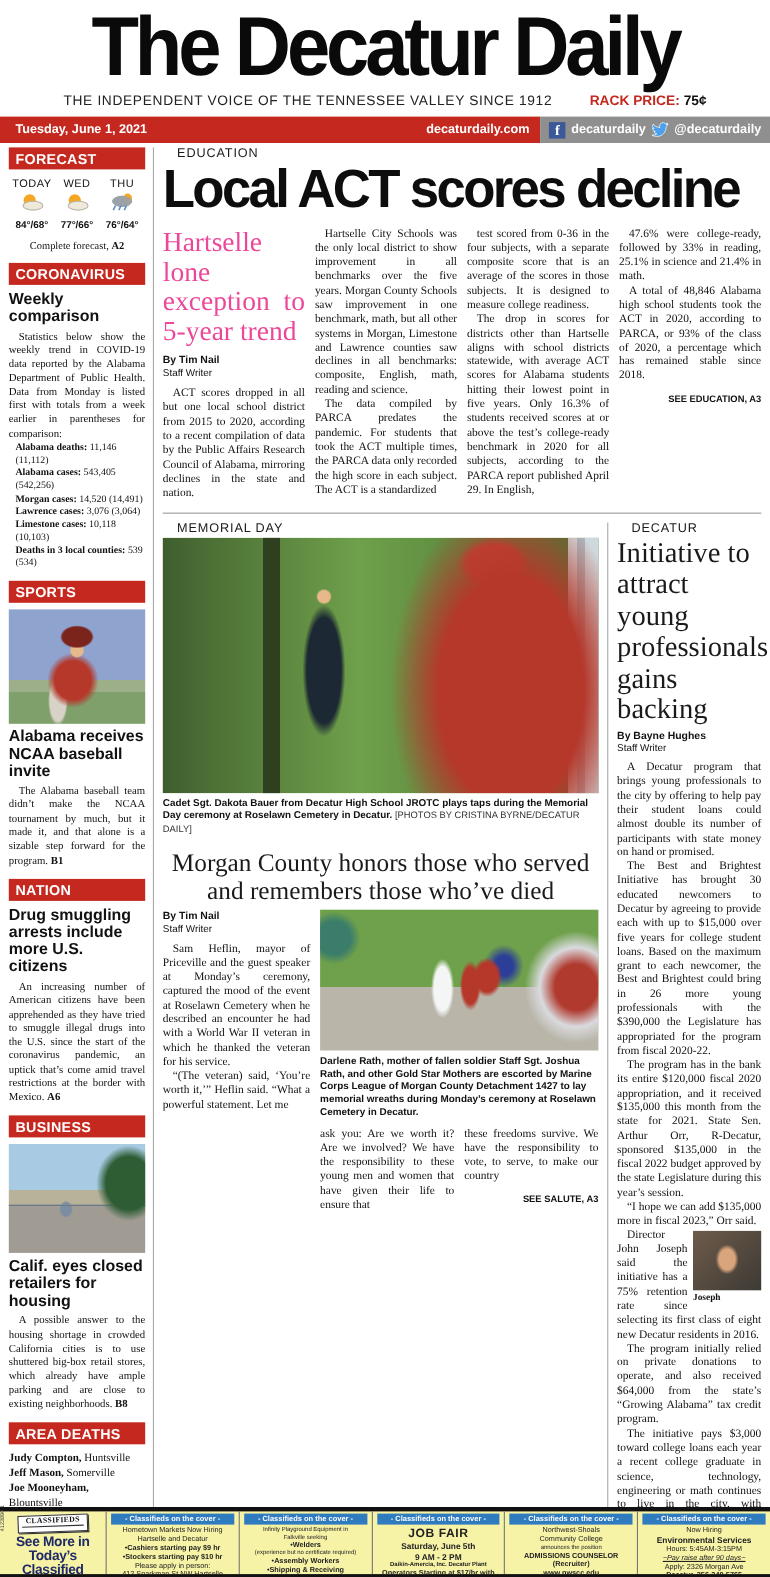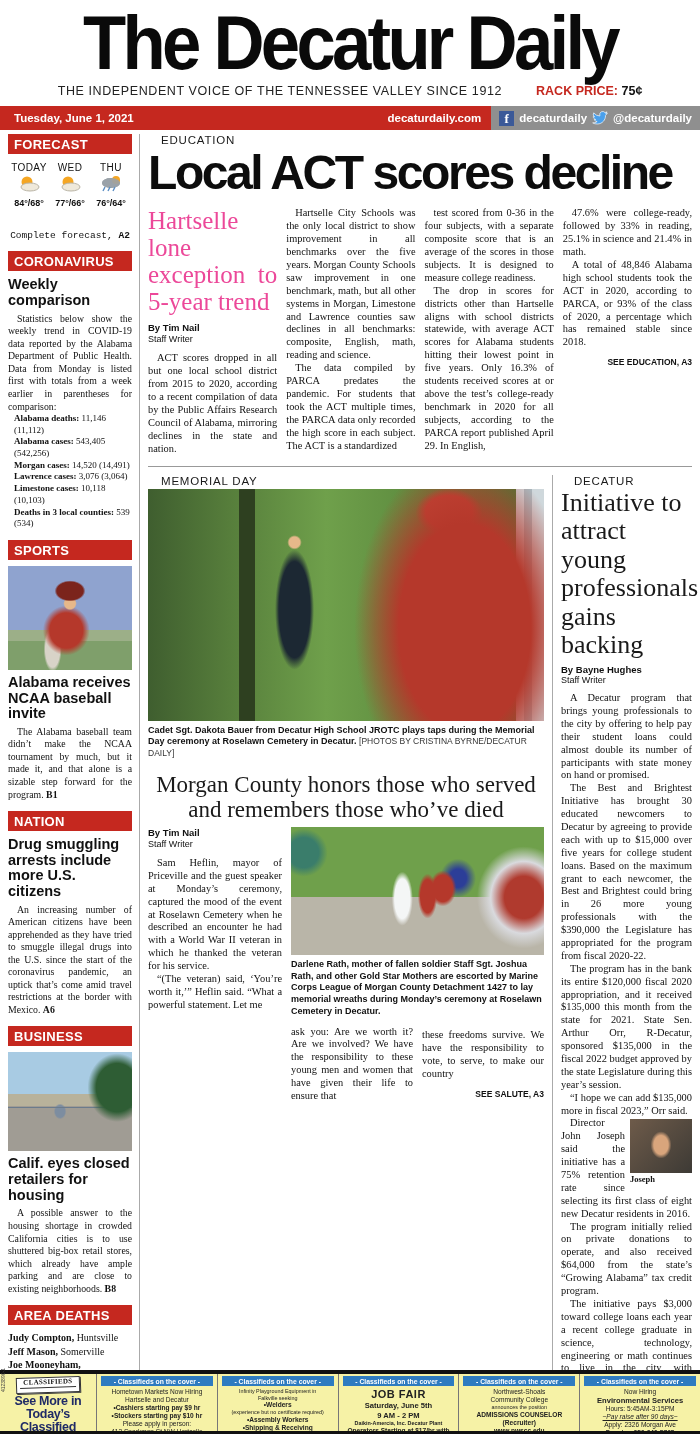--- a/index.html
+++ b/index.html
@@ -30,21 +30,21 @@
 
   
   .red-header { background:#c5281f; color:#fff; font-weight:bold; font-size:13px; padding:3px 6px 2px;
     letter-spacing:0.3px; margin:10px 0 6px; }
   .red-header:first-child { margin-top:0; }
   .fc-days { display:flex; justify-content:space-between; text-align:center; padding:2px 1px; }
   .fc-day { width:40px; }
   .fc-label { font-size:10px; letter-spacing:0.4px; }
   .fc-ic { margin:2px auto; height:17px; }
   .fc-temps { font-size:9px; font-weight:bold; }
-  .fc-foot { text-align:center; font-family:Liberation Mono, monospace; font-size:9.5px; margin:20px 0 2px; }
+  .fc-foot { text-align:center; font-family:Liberation Serif, serif; font-size:9.5px; margin:8px 0 2px; }
   .sb-title { font-weight:bold; font-size:14.5px; line-height:1.08; margin:5px 0 4px; }
   .sb-text { font-family:"Liberation Serif",serif; font-size:9.8px; line-height:1.28; text-align:justify; }
   .sb-text.ind { text-indent:9px; }
   .stat-line { font-family:"Liberation Serif",serif; font-size:9px; line-height:1.3; padding-left:6px; }
   .stat-line b { font-size:9px; }
   .b { font-weight:bold; }
   .photo { width:100%; border:0; }
   .ph-sports { height:104px;
     background: radial-gradient(22px 15px at 50% 24%, #7b241c 0 60%, rgba(0,0,0,0) 70%),
       radial-gradient(9px 9px at 50% 36%, #e6b88a 0 60%, rgba(0,0,0,0) 75%),
@@ -96,21 +96,21 @@
   .morgan-left { width:134px; flex:0 0 134px; }
   .morgan-right { flex:1; }
   .ph-wreath { height:128px;
     background: radial-gradient(18px 24px at 60% 48%, #b5382b 0 55%, rgba(0,0,0,0) 75%),
       radial-gradient(24px 26px at 66% 40%, #2c3e98 0 35%, rgba(0,0,0,0) 75%),
       radial-gradient(14px 36px at 44% 56%, #f4f6f6 0 55%, rgba(0,0,0,0) 75%),
       radial-gradient(13px 30px at 54% 54%, #b5382b 0 55%, rgba(0,0,0,0) 75%),
       radial-gradient(55px 60px at 92% 55%, #b03a2e 0 35%, #d9dade 60%, rgba(0,0,0,0) 85%),
       radial-gradient(30px 30px at 5% 20%, #3a7d6b 0 50%, rgba(0,0,0,0) 80%),
       linear-gradient(180deg, #6fa04b 0 55%, #b9b5a8 55% 100%); }
-  .sub2cols { display:flex; gap:9px; margin-top:8px;align-items:center; }
+  .sub2cols { display:flex; gap:9px; margin-top:8px; }
 
   .dec-head { font-family:"Liberation Serif",serif; font-size:26px; line-height:1.1; margin:2px 0 4px; color:#1a1a1a; }
   .dec-col .col-text { font-family:"Liberation Serif",serif; font-size:10.4px; line-height:1.24; text-align:justify; }
   .dec-col .col-text p { text-indent:9px; margin:0; }
   .joseph { float:right; width:62px; margin:2px 0 2px 5px; }
   .ph-joseph { height:54px; background: radial-gradient(13px 17px at 50% 48%, #d9a57c 0 55%, rgba(0,0,0,0) 80%),
       linear-gradient(135deg, #6e5b4a, #3d3a35); }
   .joseph-cap { font-size:8.5px; font-weight:bold; margin-top:1px; }
 
   

